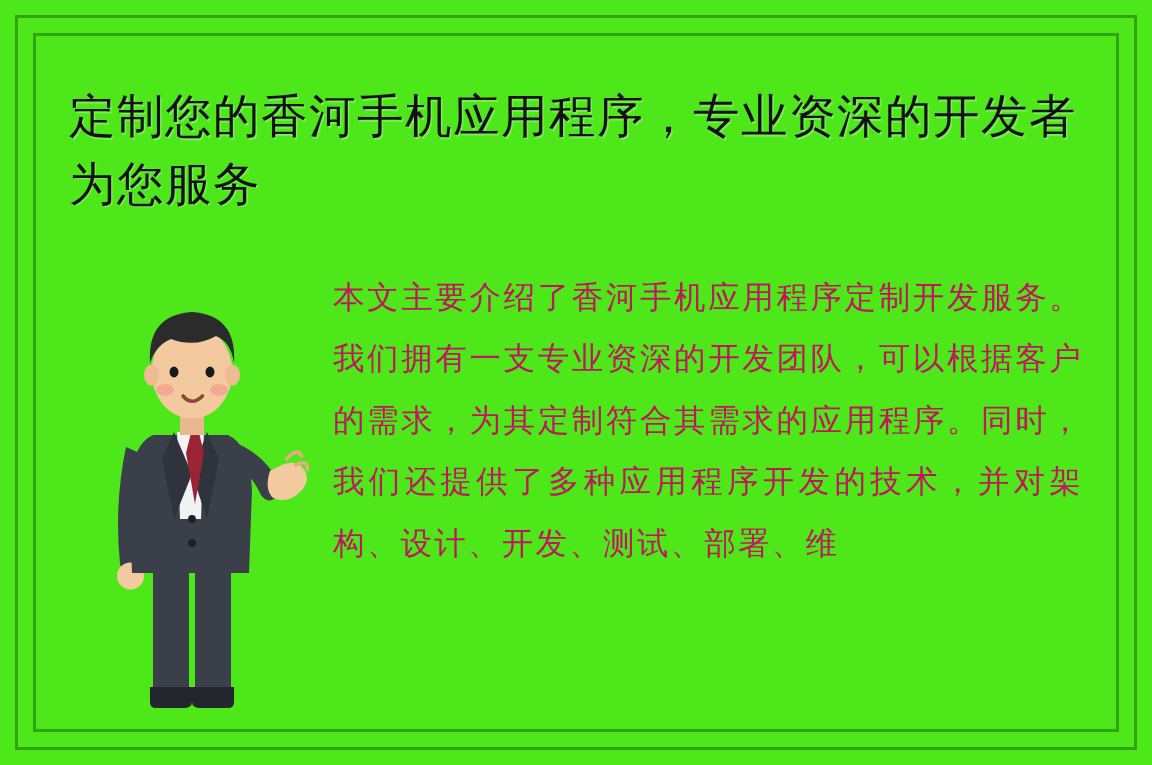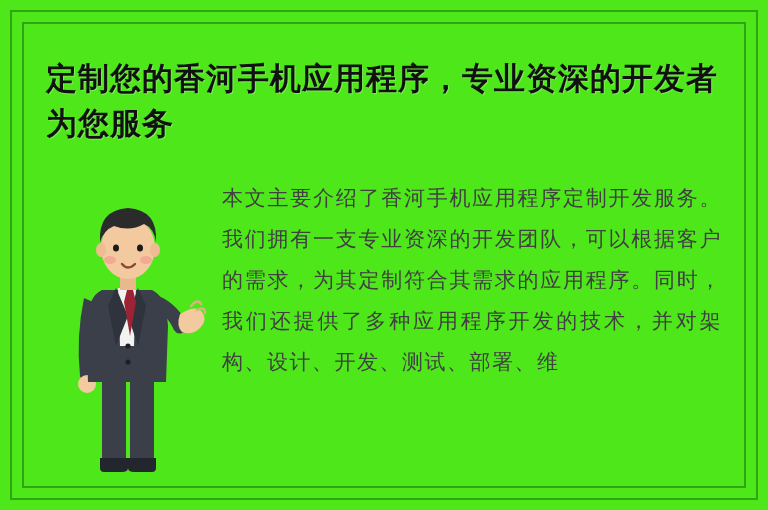--- a/index.html
+++ b/index.html
@@ -39,35 +39,35 @@
     border: 2px solid #2fa60f;
     box-sizing: border-box;
   }
   .title {
     position: absolute;
     left: 46px;
     top: 56px;
     width: 690px;
     font-family: "DejaVu Sans", sans-serif;
     font-size: 31px;
-    font-weight: bold;
+    font-weight: normal;
     line-height: 1.45;
     color: #111111;
     letter-spacing: 1px;
     text-shadow: 1px 1px 0 rgba(255,255,255,0.25);
   }
   .body-text {
     position: absolute;
     left: 222px;
     top: 178px;
     width: 500px;
     font-family: "DejaVu Sans", sans-serif;
     font-size: 21px;
     line-height: 1.95;
-    color: #404040;
+    color: #be185d;
     letter-spacing: 1.5px;
     text-align: justify;
   }
   .illustration {
     position: absolute;
     left: 58px;
     top: 186px;
     width: 150px;
     height: 290px;
   }

